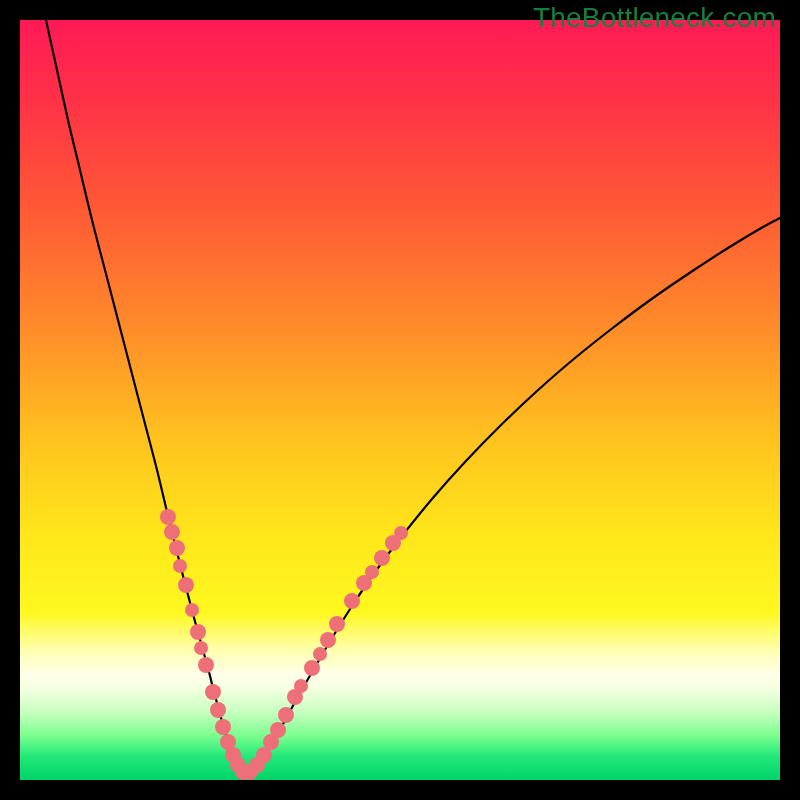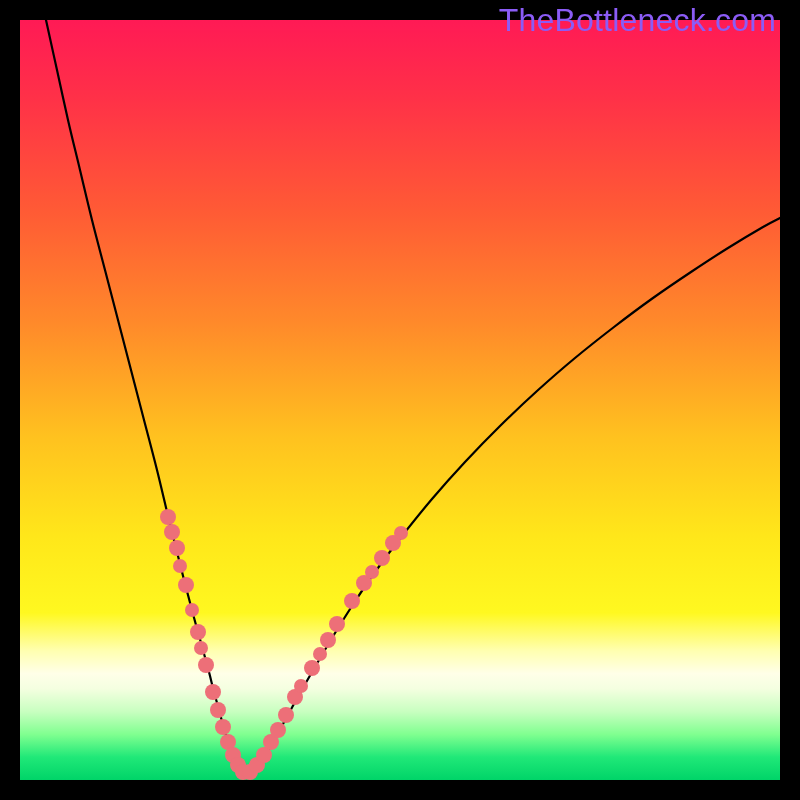--- a/index.html
+++ b/index.html
@@ -24,22 +24,22 @@
     top: 20px;
     width: 760px;
     height: 760px;
     overflow: hidden;
   }
   .watermark {
     position: absolute;
     top: 2px;
     right: 24px;
     font-family: Arial, Helvetica, sans-serif;
-    font-size: 32px;
-    color: #8b5cf6;
+    font-size: 28px;
+    color: #15803d;
     font-weight: 500;
     letter-spacing: 0.2px;
     text-align: right;
   }
   svg {
     display: block;
   }
 </style>
 </head>
 <body>

